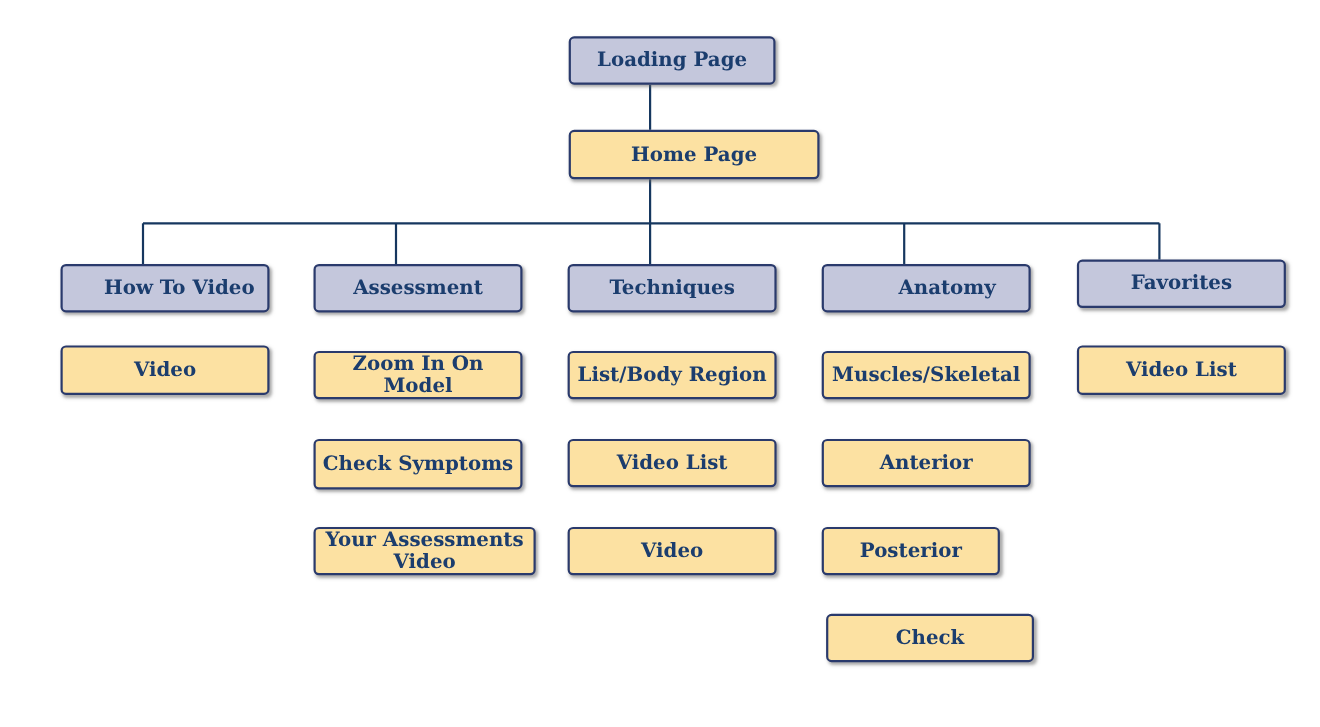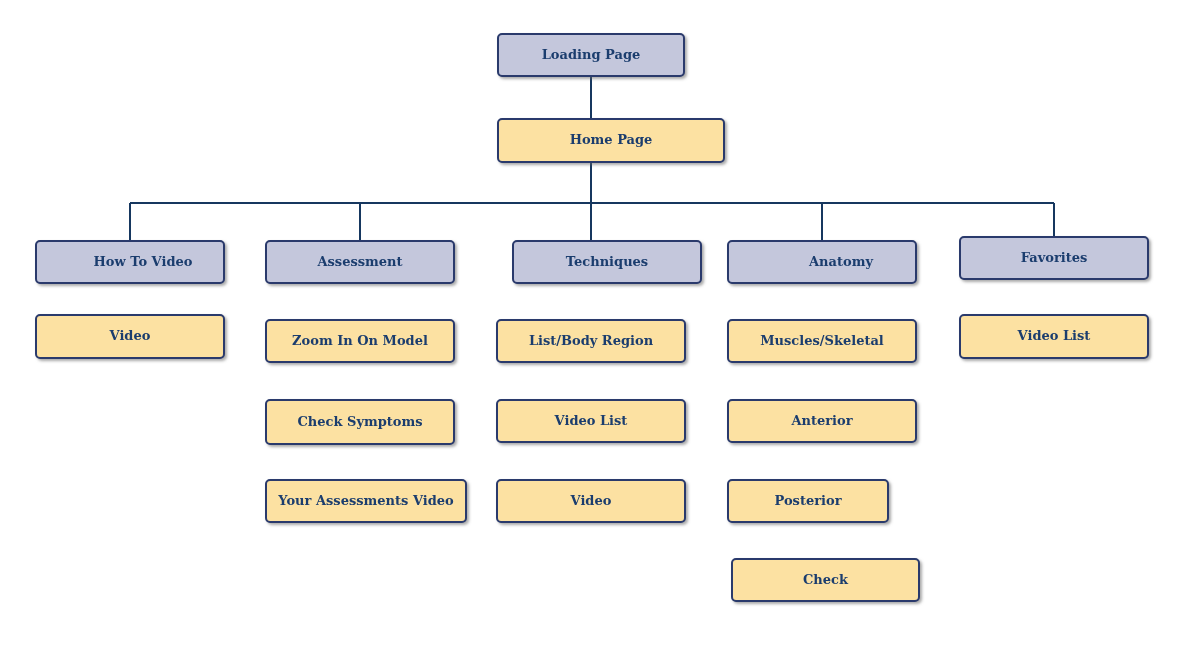--- a/index.html
+++ b/index.html
@@ -29,25 +29,26 @@
   .node {
     position: absolute;
     box-sizing: border-box;
     display: flex;
     align-items: center;
     justify-content: center;
     border: 2px solid var(--border, #2a3a6c);
     border-radius: 5px;
     box-shadow: 2px 2px 3px rgba(100,100,100,0.55);
     font-weight: bold;
-    font-size: 13px;
+    font-size: 18px;
     line-height: 1.1;
     color: var(--text, #1b3d6e);
     text-align: center;
     padding: 2px 6px;
+    margin-left: 20px;
   }
   .primary   { background: var(--primary-fill, #c4c7dc); }
   .secondary { background: var(--secondary-fill, #fce1a2); }
 </style>
 </head>
 <body>
 
 <div class="stage">
 
   <svg class="connectors" viewBox="0 0 1200 661">
@@ -64,21 +65,21 @@
   <div class="node secondary" style="left:497px; top:118px; width:228px; height:45px;">Home Page</div>
 
   <div class="node primary" style="left:35px; top:240px; width:190px; height:44px;padding-left:32px;">How To Video</div>
   <div class="node secondary" style="left:35px; top:314px; width:190px; height:45px;">Video</div>
 
   <div class="node primary" style="left:265px; top:240px; width:190px; height:44px;">Assessment</div>
   <div class="node secondary" style="left:265px; top:319px; width:190px; height:44px;">Zoom In On Model</div>
   <div class="node secondary" style="left:265px; top:399px; width:190px; height:46px;">Check Symptoms</div>
   <div class="node secondary" style="left:265px; top:479px; width:202px; height:44px;">Your Assessments Video</div>
 
-  <div class="node primary" style="left:512px; top:240px; width:190px; height:44px;">Techniques</div>
+  <div class="node primary" style="left:496px; top:240px; width:190px; height:44px;">Techniques</div>
   <div class="node secondary" style="left:496px; top:319px; width:190px; height:44px;">List/Body Region</div>
   <div class="node secondary" style="left:496px; top:399px; width:190px; height:44px;">Video List</div>
   <div class="node secondary" style="left:496px; top:479px; width:190px; height:44px;">Video</div>
 
   <div class="node primary" style="left:727px; top:240px; width:190px; height:44px;padding-left:44px;">Anatomy</div>
   <div class="node secondary" style="left:727px; top:319px; width:190px; height:44px;text-align:center;">Muscles/Skeletal</div>
   <div class="node secondary" style="left:727px; top:399px; width:190px; height:44px;">Anterior</div>
   <div class="node secondary" style="left:727px; top:479px; width:162px; height:44px;">Posterior</div>
   <div class="node secondary" style="left:731px; top:558px; width:189px; height:44px;">Check</div>
 

